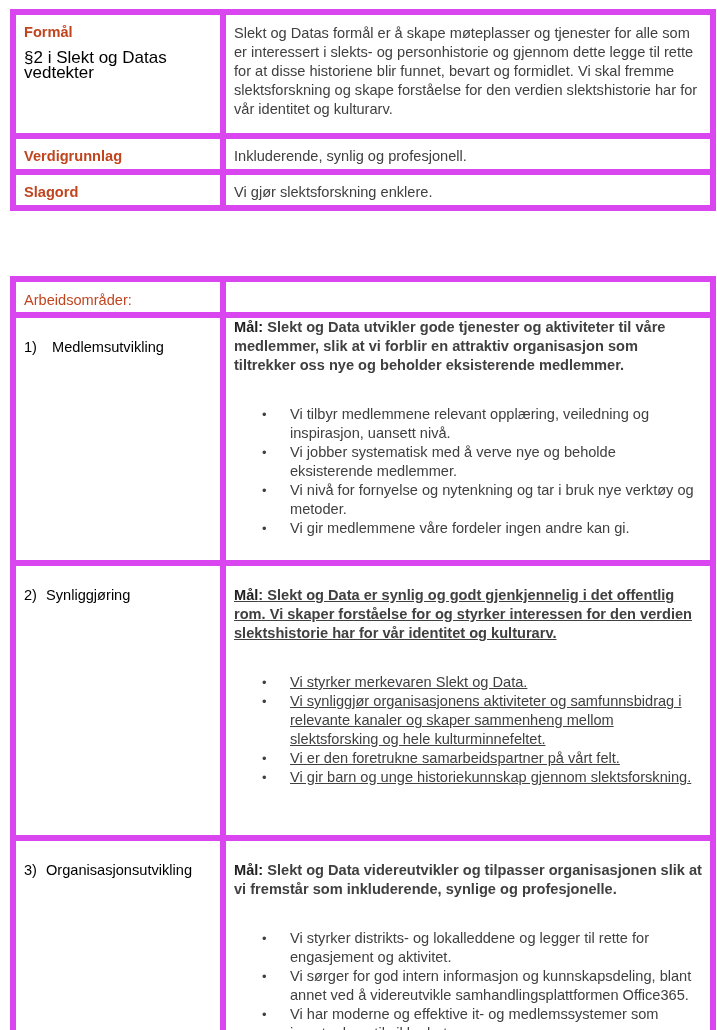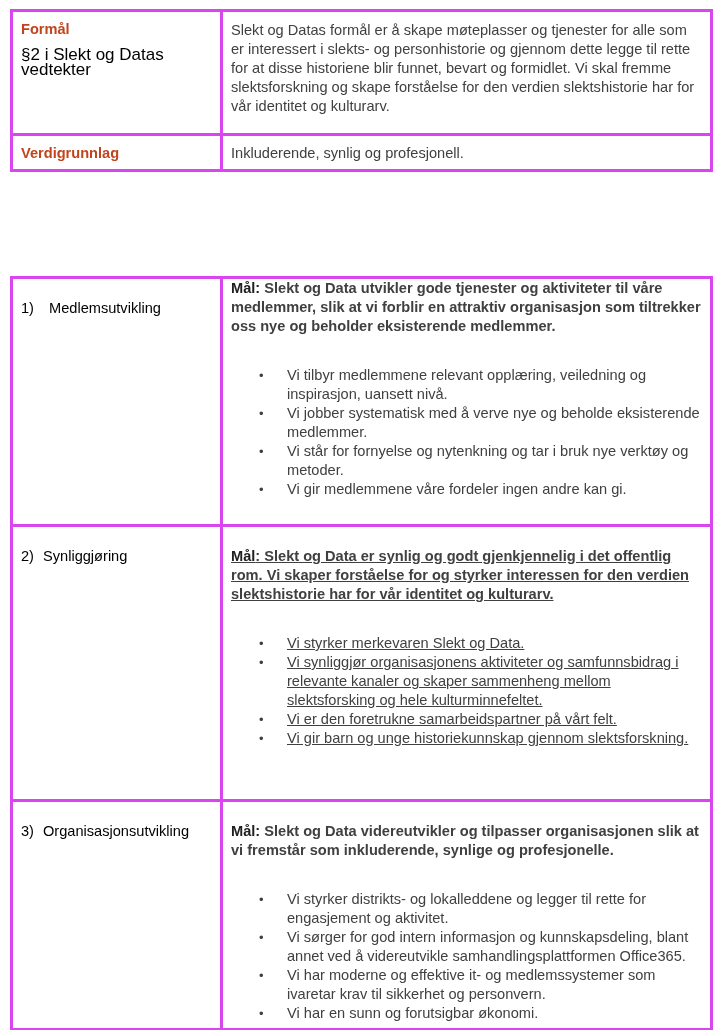--- a/index.html
+++ b/index.html
@@ -1,19 +1,19 @@
 <!DOCTYPE html>
 <html><head>
   <meta charset="utf-8">
   <style>
     html, body { margin: 0; padding: 0; background: #ffffff; }
     body { width: 717px; height: 1030px; position: relative; overflow: hidden;
            font-family: "Liberation Sans", sans-serif; color: #404040; }
     table { border-collapse: collapse; position: absolute; left: 10px; width: 700px; table-layout: fixed; }
-    td { border: 3px solid #d946ef; vertical-align: top; padding: 0 8px; font-size: 14.6px; line-height: 19px; }
+    td { border: 6px solid #d946ef; vertical-align: top; padding: 0 8px; font-size: 14.6px; line-height: 19px; }
     col.c1 { width: 210px; }
     col.c2 { width: 490px; }
     #t1 { top: 9px; }
     #t2 { top: 276px; }
     .label-red { color: #c0451f; font-weight: bold; font-size: 14.6px; }
     .sub { font-size: 17px; color: #000; margin-top: 8px; line-height: 15px; }
     .area-title { color: #000; font-weight: normal; }
     .goal { font-weight: bold; color: #404040; }
     .goal .lead { color: #202020; }
     ul { margin: 30px 0 0 0; padding-left: 56px; list-style: none; }
@@ -40,42 +40,56 @@
     </td>
   </tr>
   <tr style="height:36px;">
     <td style="padding-top:8px;">
       <div class="label-red">Verdigrunnlag</div>
     </td>
     <td style="padding-top:8px;">
       <div>Inkluderende, synlig og profesjonell.</div>
     </td>
   </tr>
+  <tr style="height:36px;">
+    <td style="padding-top:8px;">
+      <div class="label-red">Slagord</div>
+    </td>
+    <td style="padding-top:8px;">
+      <div>Vi gjør slektsforskning enklere.</div>
+    </td>
+  </tr>
 </tbody>
   </table>
 
 <table id="t2">
   <colgroup>
       <col class="c1">
       <col class="c2">
     </colgroup>
   <tbody>
+      <tr style="height:36px;">
+    <td style="padding-top:9px;">
+      <div class="label-red" style="font-weight:normal;">Arbeidsområder:</div>
+    </td>
+    <td></td>
+  </tr>
 
   <tr style="height:248px;">
     <td style="padding-top:20px;">
       <div class="area-title">
         <span class="num">1)</span><span style="padding-left:6px">Medlemsutvikling</span>
       </div>
     </td>
     <td style="">
       <div class="goal"><span class="lead">Mål:</span> <span>Slekt og Data utvikler gode tjenester og aktiviteter til våre medlemmer, slik at vi forblir en attraktiv organisasjon som tiltrekker oss nye og beholder eksisterende medlemmer.</span></div>
       <ul>
         <li>Vi tilbyr medlemmene relevant opplæring, veiledning og inspirasjon, uansett nivå.</li>
         <li>Vi jobber systematisk med å verve nye og beholde eksisterende medlemmer.</li>
-        <li>Vi står for fornyelse og nytenkning og tar i bruk nye verktøy og metoder.</li>
+        <li>Vi nivå for fornyelse og nytenkning og tar i bruk nye verktøy og metoder.</li>
         <li>Vi gir medlemmene våre fordeler ingen andre kan gi.</li>
       </ul>
     </td>
   </tr>
 
   <tr style="height:275px;">
     <td style="padding-top:20px;">
       <div class="area-title">
         <span class="num">2)</span><span>Synliggjøring</span>
       </div>

